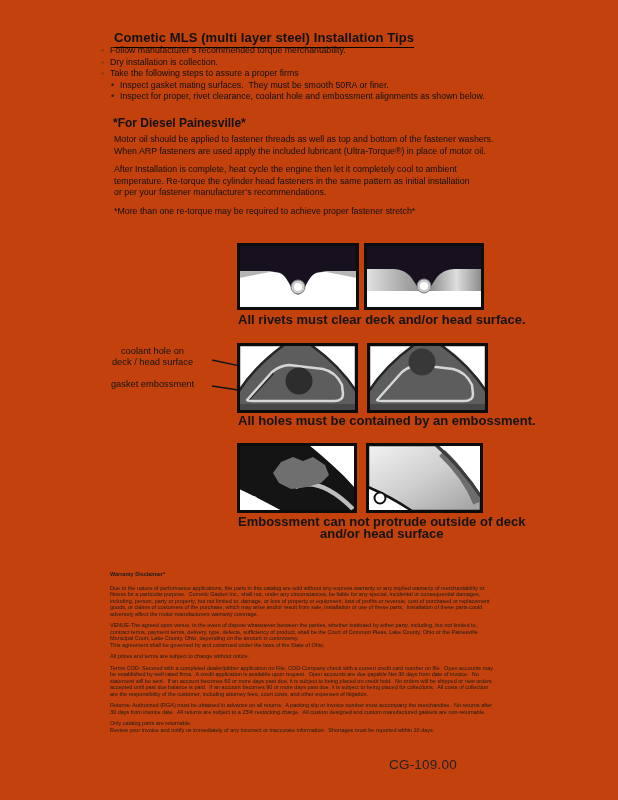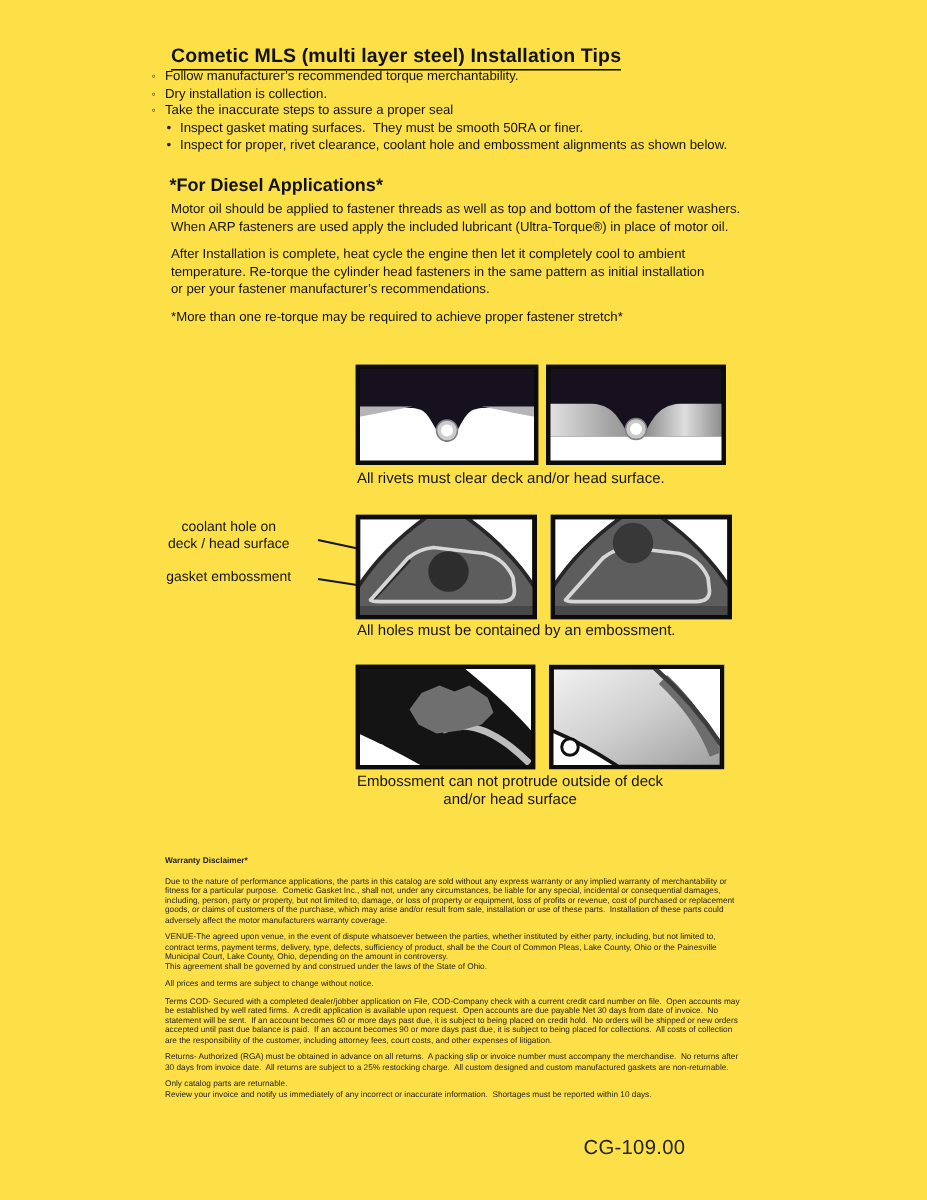--- a/index.html
+++ b/index.html
@@ -1,34 +1,34 @@
 <!DOCTYPE html>
 <html><head>
 <meta charset="utf-8">
 <style>
   html,body{margin:0;padding:0;background:#ffffff;}
   .page{
-    position:relative;width:618px;height:800px;background:#fde047;overflow:hidden;
+    position:relative;width:618px;height:800px;background:#c2410c;overflow:hidden;
     font-family:"Liberation Sans", sans-serif;color:#111111;
   }
   .pre{white-space:pre;}
   .abs{position:absolute;}
   .title{
     font-size:13px;font-weight:bold;letter-spacing:.1px;
     border-bottom:1.5px solid #000;padding-bottom:2px;display:inline-block;
   }
   .bullets{font-size:8.8px;line-height:11.6px;}
   .brow{display:flex;align-items:baseline;}
   .bmark{width:9px;font-size:8px;color:#222;flex:0 0 9px;}
   .sub .bmark{font-size:9px;}
   .sub{margin-left:10px;}
   .h2{font-size:12px;font-weight:bold;}
   .para{font-size:8.8px;line-height:11.6px;}
   .dg-label{font-size:11px;font-weight:normal;letter-spacing:.4px;text-align:center;color:#141414;margin-top:16px;}
-  .caption{font-size:10px;font-weight:normal;line-height:11.5px;color:#141414;}
+  .caption{font-size:13px;font-weight:bold;line-height:11.5px;color:#141414;}
   .annot{font-size:9.3px;line-height:11px;text-align:center;color:#141414;}
   .warr{font-size:5.5px;line-height:6.5px;color:#1c1c1c;}
   .warr p{margin:0 0 5px 0;}
   .warr p.tight{margin:0;}
   .warr .whead{font-weight:bold;margin:0 0 7px 0;}
   .footer-code{font-size:13.5px;color:#222;letter-spacing:.2px;}
   svg{display:block;}
 </style>
 </head>
 <body>
@@ -43,33 +43,33 @@
     <div class="brow">
       <span class="bmark">◦</span>
       <span class="pre">Follow manufacturer’s recommended torque merchantability.</span>
     </div>
     <div class="brow">
       <span class="bmark">◦</span>
       <span class="pre">Dry installation is collection.</span>
     </div>
     <div class="brow">
       <span class="bmark">◦</span>
-      <span class="pre">Take the inaccurate steps to assure a proper seal</span>
+      <span class="pre">Take the following steps to assure a proper firms</span>
     </div>
     <div class="brow sub">
       <span class="bmark">•</span>
       <span class="pre">Inspect gasket mating surfaces.  They must be smooth 50RA or finer.</span>
     </div>
     <div class="brow sub">
       <span class="bmark">•</span>
       <span class="pre">Inspect for proper, rivet clearance, coolant hole and embossment alignments as shown below.</span>
     </div>
   </div>
 
-  <div class="abs h2" style="left:113px;top:116px;">*For Diesel Applications*</div>
+  <div class="abs h2" style="left:113px;top:116px;">*For Diesel Painesville*</div>
   <div class="abs para pre" style="left:114px;top:134px;">Motor oil should be applied to fastener threads as well as top and bottom of the fastener washers.
 When ARP fasteners are used apply the included lubricant (Ultra-Torque®) in place of motor oil.</div>
   <div class="abs para pre" style="left:114px;top:206px;">*More than one re-torque may be required to achieve proper fastener stretch*</div>
   <div class="abs para pre" style="left:114px;top:164px;">After Installation is complete, heat cycle the engine then let it completely cool to ambient
 temperature. Re-torque the cylinder head fasteners in the same pattern as initial installation
 or per your fastener manufacturer’s recommendations.</div>
 
   <div class="abs" style="left:237px;top:229px;width:247px;height:100px;">
     <div class="abs dg-label" style="left:0;top:0;width:122px;">RIGHT</div>
     <div class="abs dg-label" style="left:127px;top:0;width:120px;">WRONG</div>

